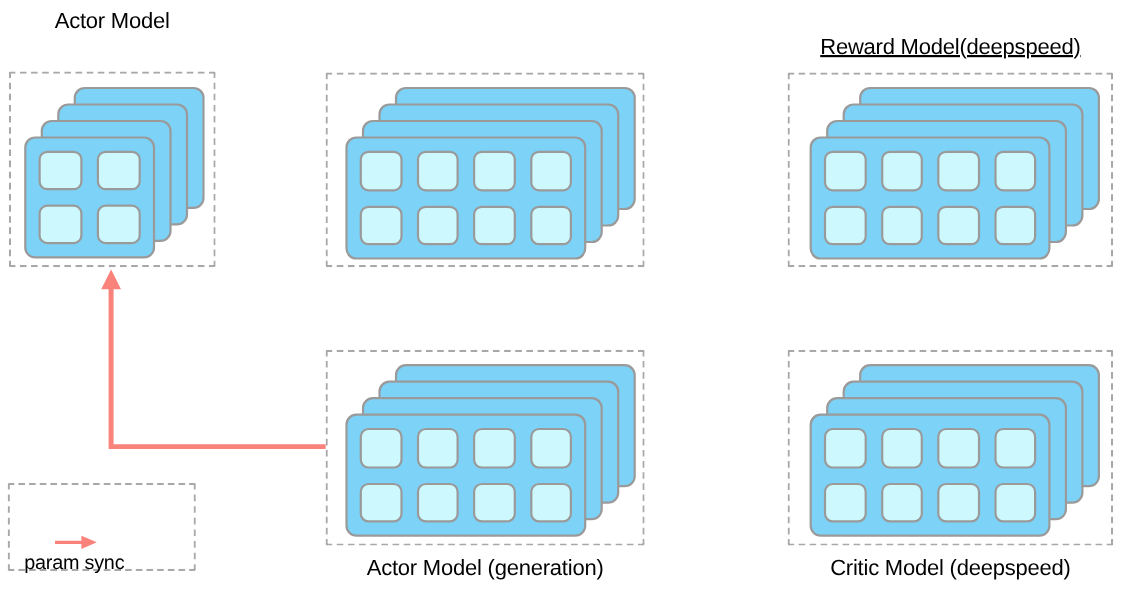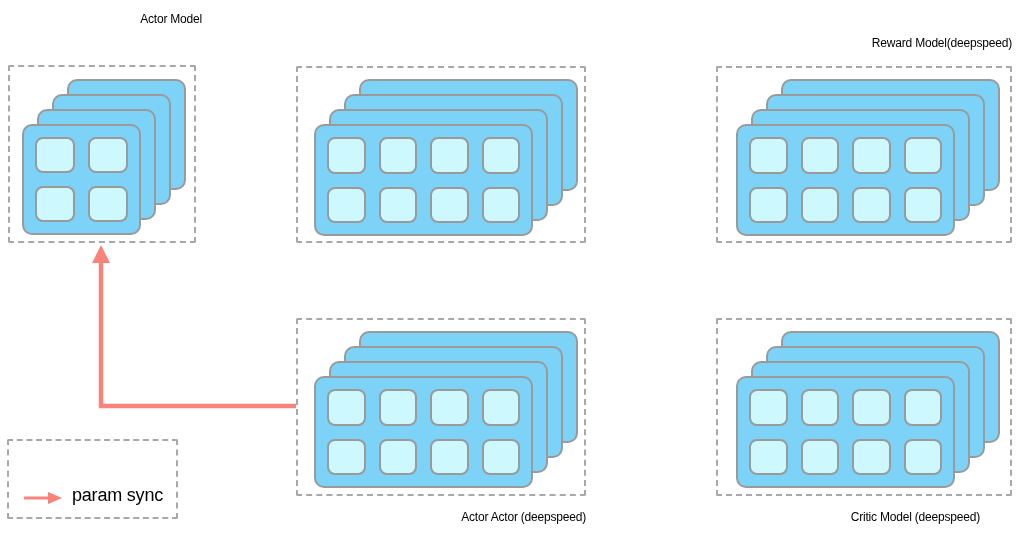--- a/index.html
+++ b/index.html
@@ -8,22 +8,22 @@
     background:var(--background,#fff);
     font-family:"Liberation Sans", sans-serif;
     color:var(--text,#000);
   }
   .dashed-box {
     position:absolute; box-sizing:border-box;
     border:2px dashed var(--dashed-border,#a8a8a8);
     background:transparent; border-radius:2px;
   }
   .node-title, .node-label {
-    position:absolute; text-align:right;
-    font-size:12px; line-height:24px; letter-spacing:-0.2px;
+    position:absolute; text-align:center;
+    font-size:20px; line-height:24px; letter-spacing:-0.2px;
     color:var(--text,#000); white-space:nowrap;
   }
   .gpu-stack { position:absolute; }
   .gpu-card {
     position:absolute; box-sizing:border-box;
     background:var(--card-fill,#7cd2f7);
     border:2px solid var(--card-border,#9a9a9a);
     border-radius:10px;
   }
   .gpu-card.front { display:grid; gap:13px; padding:11px; }
@@ -31,21 +31,21 @@
     background:var(--chip-fill,#cdf9fe);
     border:2px solid var(--card-border,#9a9a9a);
     border-radius:8px;
   }
   .arrow-overlay {
     position:absolute; left:0; top:0; width:1032px; height:546px;
     pointer-events:none;
   }
   .legend-content {
     position:absolute; left:13px; top:44px;
-    display:flex; align-items:flex-end; gap:10px;
+    display:flex; align-items:center; flex-direction:column;
   }
   .legend-label { font-size:18px; letter-spacing:-0.2px; color:var(--text,#000); white-space:nowrap; }
 </style>
 </head>
 <body>
 
 <div class="canvas">
 
   <div class="node-title" style="left:2px; top:7px; width:200px;">
     <div>Actor Model</div>
@@ -75,21 +75,21 @@
           <div class="gpu-chip"></div>
           <div class="gpu-chip"></div>
           <div class="gpu-chip"></div>
           <div class="gpu-chip"></div>
           <div class="gpu-chip"></div>
           <div class="gpu-chip"></div>
         </div>
       </div>
   </div>
 
-  <div class="node-title" style="left:716px; top:31px; width:296px;">Reward Model(deepspeed)</div>
+  <div class="node-title" style="left:716px; top:31px; width:296px;text-decoration:underline;">Reward Model(deepspeed)</div>
   <div class="dashed-box" style="left:716px; top:66px; width:296px; height:177px;">
     <div class="gpu-stack" style="left:18px; top:11px; width:264px; height:157px;">
         <div class="gpu-card" style="left: 45px; top: 0px; width: 219px; height: 112px;"></div>
         <div class="gpu-card" style="left: 30px; top: 15px; width: 219px; height: 112px;"></div>
         <div class="gpu-card" style="left: 15px; top: 30px; width: 219px; height: 112px;"></div>
         <div class="gpu-card front" style="left: 0px; top: 45px; width: 219px; height: 112px; grid-template-columns: repeat(4, 1fr); grid-template-rows: repeat(2, 1fr);">
           <div class="gpu-chip"></div>
           <div class="gpu-chip"></div>
           <div class="gpu-chip"></div>
           <div class="gpu-chip"></div>
@@ -111,40 +111,40 @@
           <div class="gpu-chip"></div>
           <div class="gpu-chip"></div>
           <div class="gpu-chip"></div>
           <div class="gpu-chip"></div>
           <div class="gpu-chip"></div>
           <div class="gpu-chip"></div>
           <div class="gpu-chip"></div>
         </div>
       </div>
   </div>
-  <div class="node-label" style="left:296px; top:505px; width:290px;">Actor Actor (deepspeed)</div>
+  <div class="node-label" style="left:296px; top:505px; width:290px;">Actor Model (generation)</div>
 
   <div class="dashed-box" style="left:716px; top:318px; width:296px; height:178px;">
     <div class="gpu-stack" style="left:18px; top:11px; width:264px; height:157px;">
         <div class="gpu-card" style="left: 45px; top: 0px; width: 219px; height: 112px;"></div>
         <div class="gpu-card" style="left: 30px; top: 15px; width: 219px; height: 112px;"></div>
         <div class="gpu-card" style="left: 15px; top: 30px; width: 219px; height: 112px;"></div>
         <div class="gpu-card front" style="left: 0px; top: 45px; width: 219px; height: 112px; grid-template-columns: repeat(4, 1fr); grid-template-rows: repeat(2, 1fr);">
           <div class="gpu-chip"></div>
           <div class="gpu-chip"></div>
           <div class="gpu-chip"></div>
           <div class="gpu-chip"></div>
           <div class="gpu-chip"></div>
           <div class="gpu-chip"></div>
           <div class="gpu-chip"></div>
           <div class="gpu-chip"></div>
         </div>
       </div>
   </div>
-  <div class="node-label" style="left:684px; top:505px; width:296px;">Critic Model (deepspeed)</div>
+  <div class="node-label" style="left:716px; top:505px; width:296px;">Critic Model (deepspeed)</div>
 
   <svg class="arrow-overlay" viewBox="0 0 1032 546">
     <polyline points="296,406 101,406 101,262" fill="none" style="stroke:var(--arrow,#f9827b)" stroke-width="4.5"></polyline>
     <polygon points="101,245 92,263 110,263" style="fill:var(--arrow,#f9827b)"></polygon>
   </svg>
 
   <div class="dashed-box" style="left:7px; top:439px; width:171px; height:80px;">
     <div class="legend-content">
       <svg width="40" height="16" viewBox="0 0 40 16">
         <line x1="2" y1="8" x2="27" y2="8" style="stroke:var(--arrow,#f9827b)" stroke-width="3"></line>

